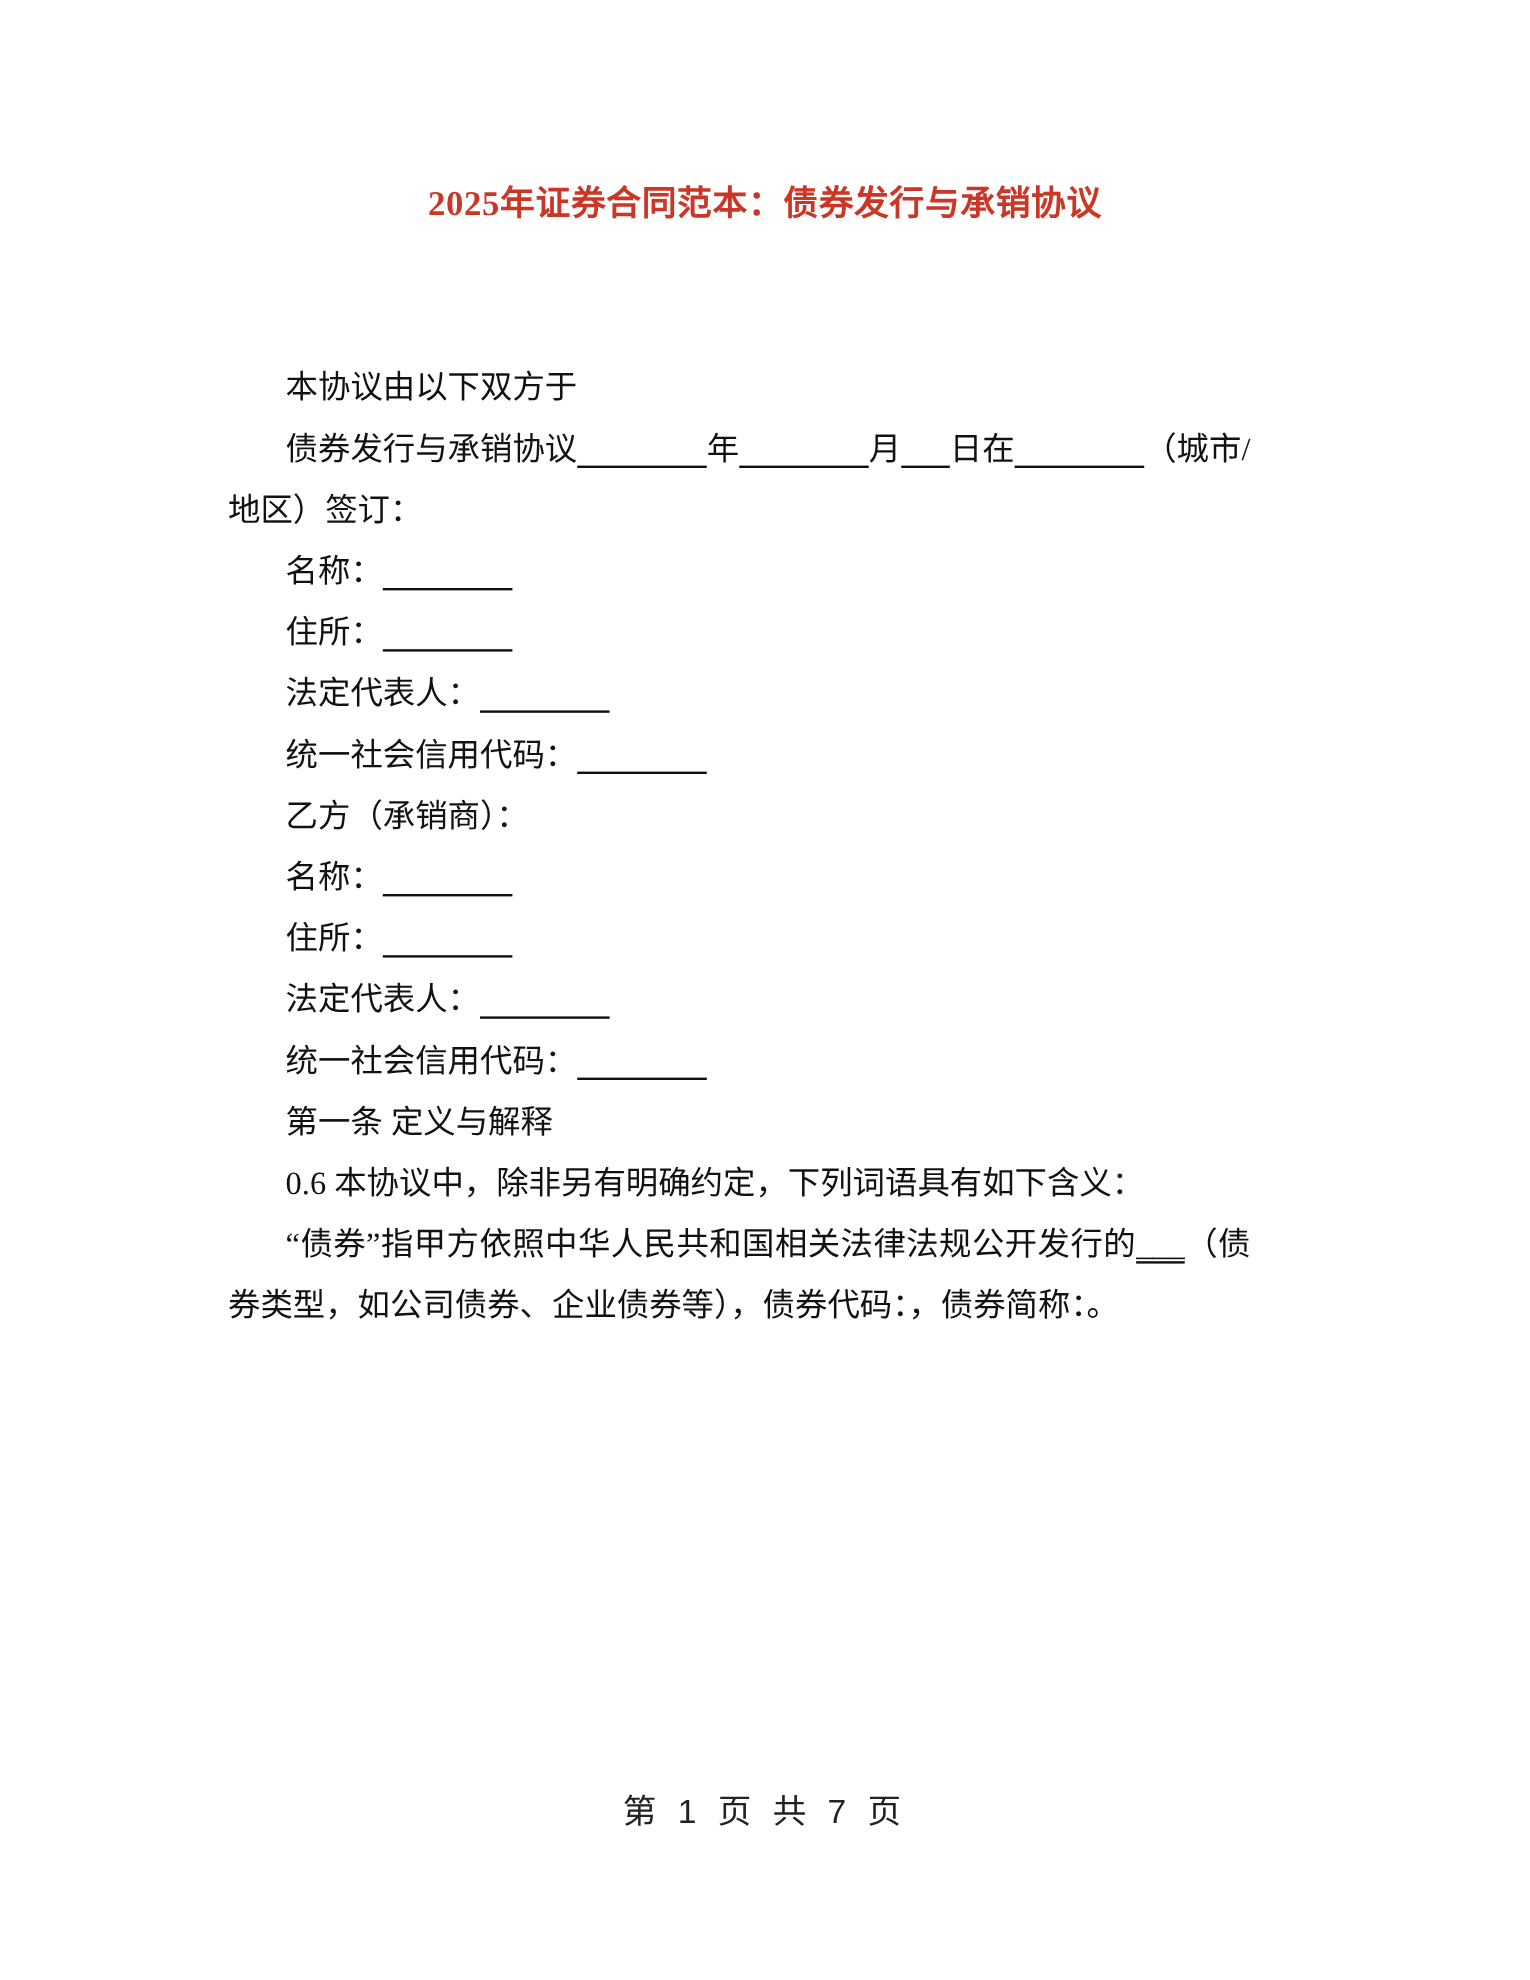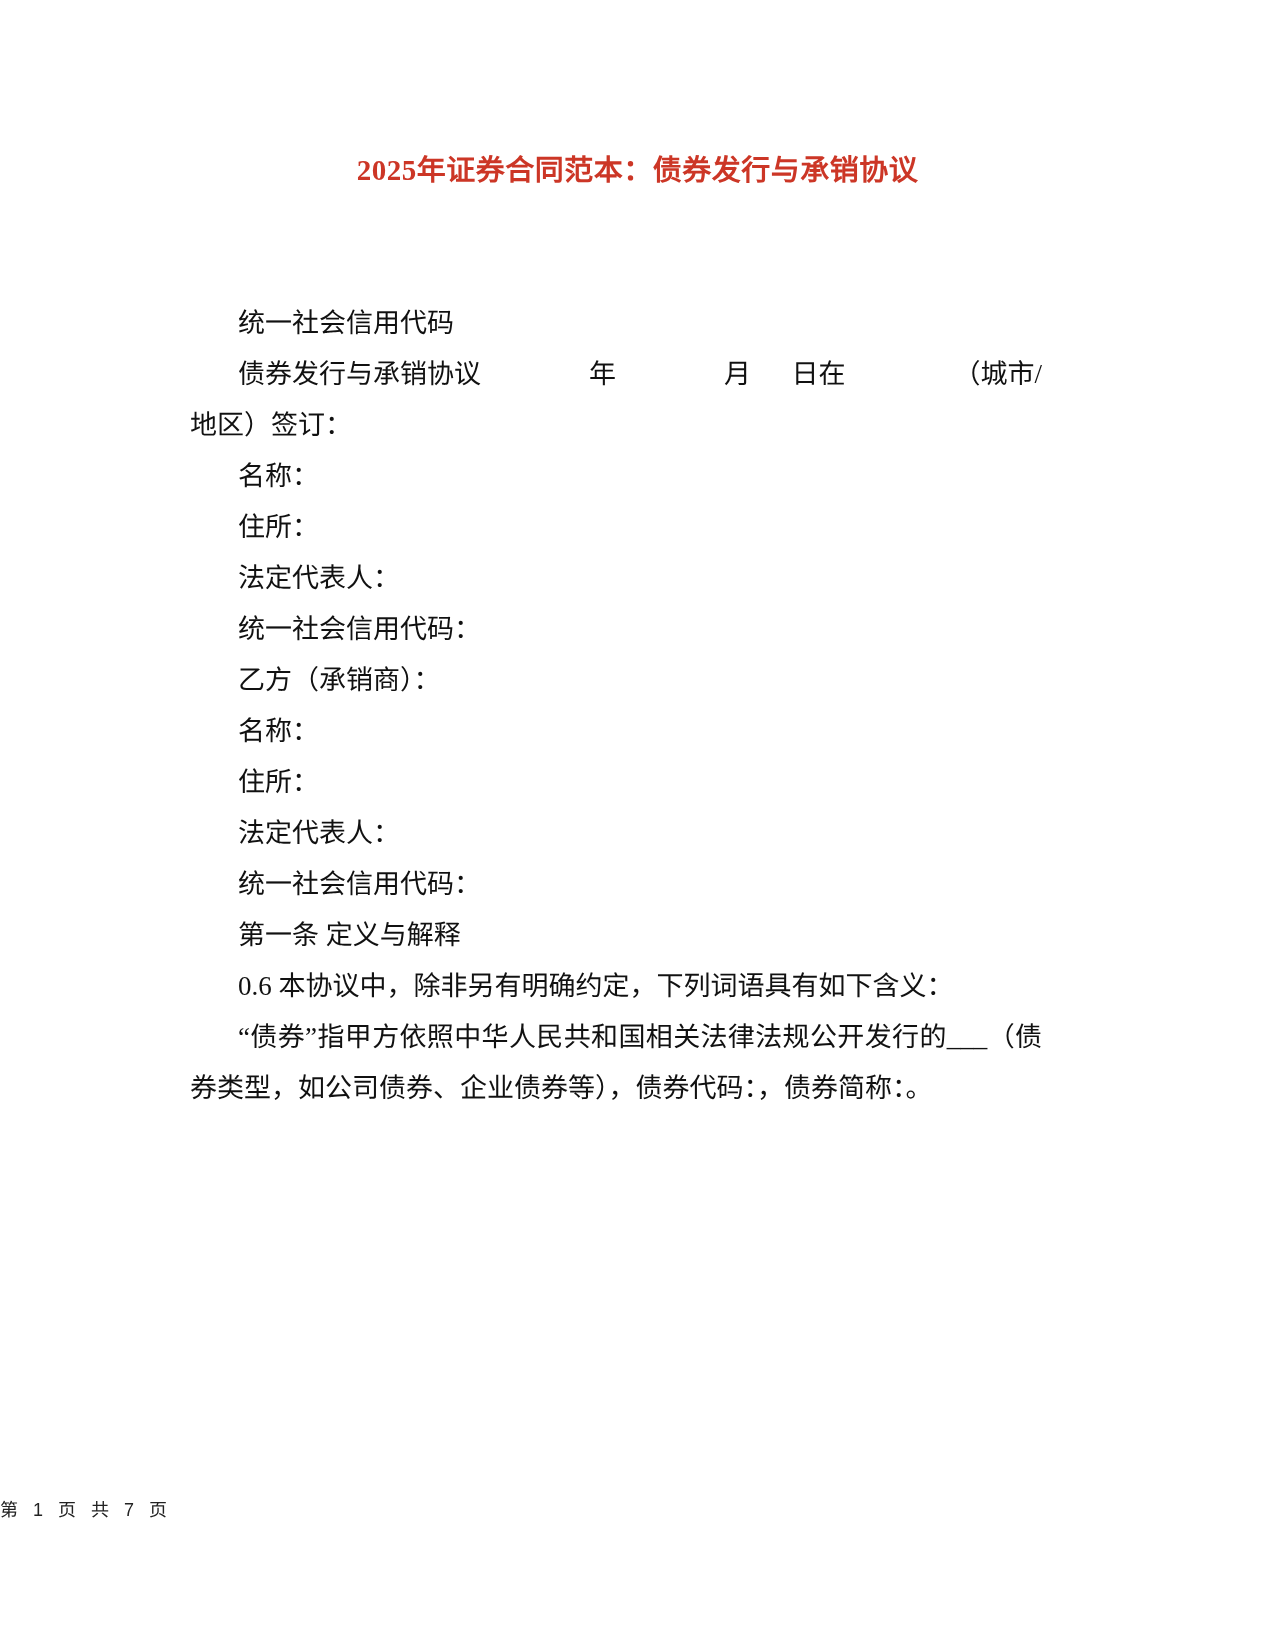--- a/index.html
+++ b/index.html
@@ -63,51 +63,53 @@
   p.indent {
     text-indent: 48px;
   }
 
   p.bold {
     font-weight: normal;
   }
 
   
   .blank {
+    text-decoration: underline;
     text-decoration-thickness: 1.5px;
     text-underline-offset: 5px;
     white-space: pre;
   }
 
   .blank-short { letter-spacing: 0; }
 
   
   .footer {
     position: absolute;
     top: 1492px;
     left: 0;
     width: 1275px;
-    font-size: 18px;
+    text-align: center;
+    font-size: 28px;
     line-height: 36px;
     font-family: "Liberation Sans", "DejaVu Sans", sans-serif;
     letter-spacing: 5px;
     color: #222222;
     white-space: nowrap;
   }
 </style>
 </head>
 <body>
 
 <div class="page">
 
   <h1 class="doc-title">2025年证券合同范本：债券发行与承销协议</h1>
 
   <div class="body-block">
 
-    <p class="line indent">统一社会信用代码</p>
+    <p class="line indent">本协议由以下双方于</p>
 
     <p class="line indent"><span>债券发行与承销协议</span><span class="blank">                </span><span>年</span><span class="blank">                </span><span>月</span><span class="blank">      </span><span>日在</span><span class="blank">                </span><span>（城市/地区）签订：</span></p>
 
 
     <p class="line indent"><span>名称：</span><span class="blank">                </span></p>
 
     <p class="line indent"><span>住所：</span><span class="blank">                </span></p>
 
     <p class="line indent"><span>法定代表人：</span><span class="blank">                </span></p>
 

